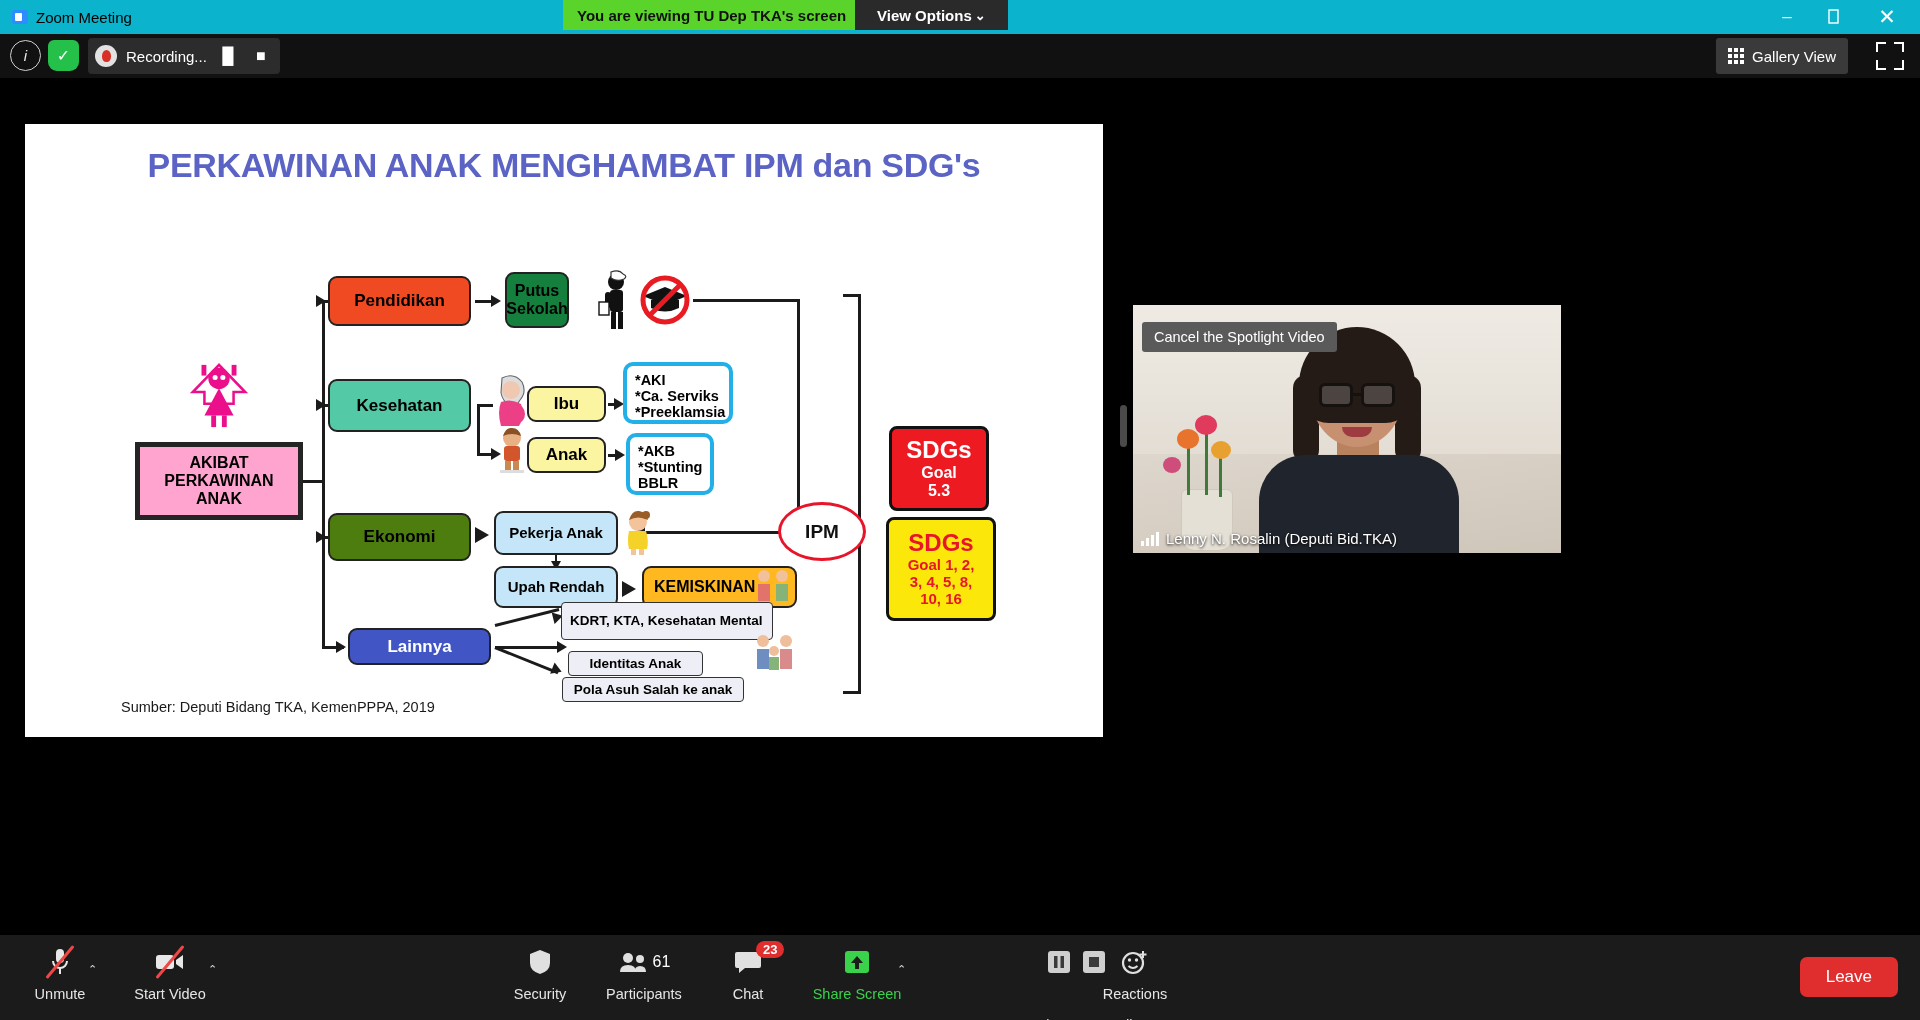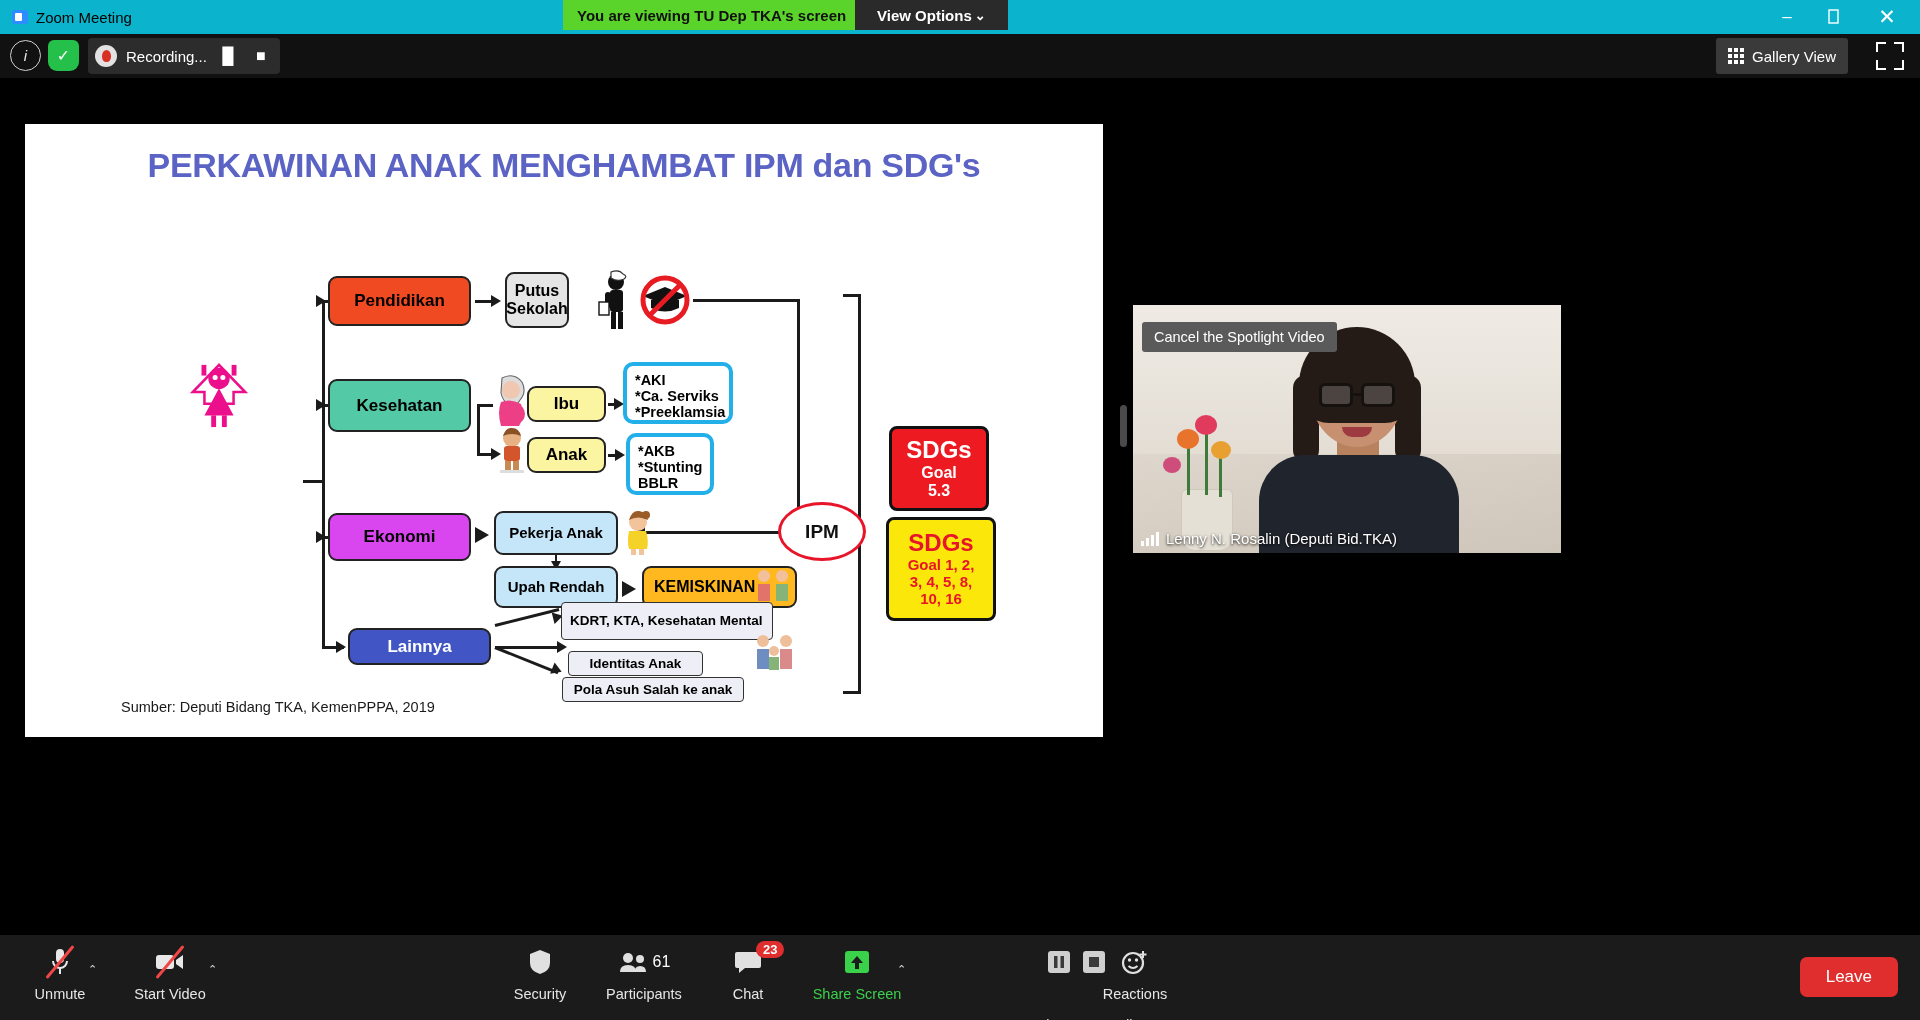--- a/index.html
+++ b/index.html
@@ -39,23 +39,23 @@
   #slide { position:absolute; left:0; top:32px; width:1078px; height:613px; background:#fff; }
   #slide-title { position:absolute; top:22px; left:0; width:100%; text-align:center; font-size:34px; font-weight:bold; color:#5b63c4; letter-spacing:-.3px; }
   #source-note { position:absolute; left:96px; bottom:22px; font-size:14.5px; color:#1a1a1a; }
 
   .node { position:absolute; display:flex; align-items:center; justify-content:center; text-align:center; font-weight:bold; color:#000; line-height:1.12; }
   .rb { border-radius:9px; border:2.2px solid #222; }
 
   #n-akibat { left:110px; top:318px; width:168px; height:78px; background:#ffa3cf; border:5px solid #242424; font-size:16px; }
   #n-pendidikan { left:303px; top:152px; width:143px; height:50px; background:#f04a22; font-size:17px; }
   #n-kesehatan  { left:303px; top:255px; width:143px; height:53px; background:#54c9a5; font-size:17px; }
-  #n-ekonomi    { left:303px; top:389px; width:143px; height:48px; background:#d946ef; font-size:17px; }
+  #n-ekonomi    { left:303px; top:389px; width:143px; height:48px; background:#4d7c0f; font-size:17px; }
   #n-lainnya    { left:323px; top:504px; width:143px; height:37px; background:#4156c4; color:#fff; font-size:17px; }
-  #n-putus      { left:480px; top:148px; width:64px; height:56px; background:#e5e5e5; font-size:16px; }
+  #n-putus      { left:480px; top:148px; width:64px; height:56px; background:#15803d; font-size:16px; }
   #n-ibu        { left:502px; top:262px; width:79px; height:36px; background:#fbf4a0; font-size:17px; }
   #n-anak       { left:502px; top:313px; width:79px; height:36px; background:#fbf4a0; font-size:17px; }
   #n-aki        { left:598px; top:238px; width:110px; height:62px; background:#fff; border:4px solid #23b0e8; border-radius:10px; font-size:14.5px; text-align:left; justify-content:flex-start; padding-left:8px; display:block; padding-top:6px; }
   #n-akb        { left:601px; top:309px; width:88px; height:62px; background:#fff; border:4px solid #23b0e8; border-radius:10px; font-size:14.5px; text-align:left; padding-left:8px; display:block; padding-top:6px; }
   #n-pekerja    { left:469px; top:387px; width:124px; height:44px; background:#c5e6f8; font-size:15px; }
   #n-upah       { left:469px; top:442px; width:124px; height:42px; background:#c5e6f8; font-size:15px; }
   #n-kemiskinan { left:617px; top:442px; width:155px; height:42px; background:#ffb81f; font-size:16px; justify-content:flex-start; padding-left:10px; }
   #n-kdrt       { left:536px; top:478px; width:212px; height:38px; background:#eeeef6; border:1.6px solid #333; border-radius:4px; font-size:13.5px; font-weight:bold; text-align:left; justify-content:flex-start; padding:0 8px; line-height:1.2; }
   #n-identitas  { left:543px; top:527px; width:135px; height:25px; background:#eeeef6; border:1.6px solid #333; border-radius:4px; font-size:13.5px; }
   #n-pola       { left:537px; top:553px; width:182px; height:25px; background:#eeeef6; border:1.6px solid #333; border-radius:4px; font-size:13.5px; }
@@ -302,20 +302,21 @@
       <span>Goal</span>
       <span>5.3</span>
     </div>
     <div class="node" id="n-sdg2">
       <span class="big">SDGs</span>
       <span>Goal 1, 2,</span>
       <span>3, 4, 5, 8,</span>
       <span>10, 16</span>
     </div>
 
+    <div class="node" id="n-akibat">AKIBAT PERKAWINAN ANAK</div>
     <div id="source-note">Sumber: Deputi Bidang TKA, KemenPPPA, 2019</div>
   </div>
 </div>
 
 <div id="side-handle"></div>
 <div id="video-tile">
   <div id="vid-bg"></div>
   <div id="vid-wall"></div>
   <div id="flowers">
     <div id="vase"></div>

